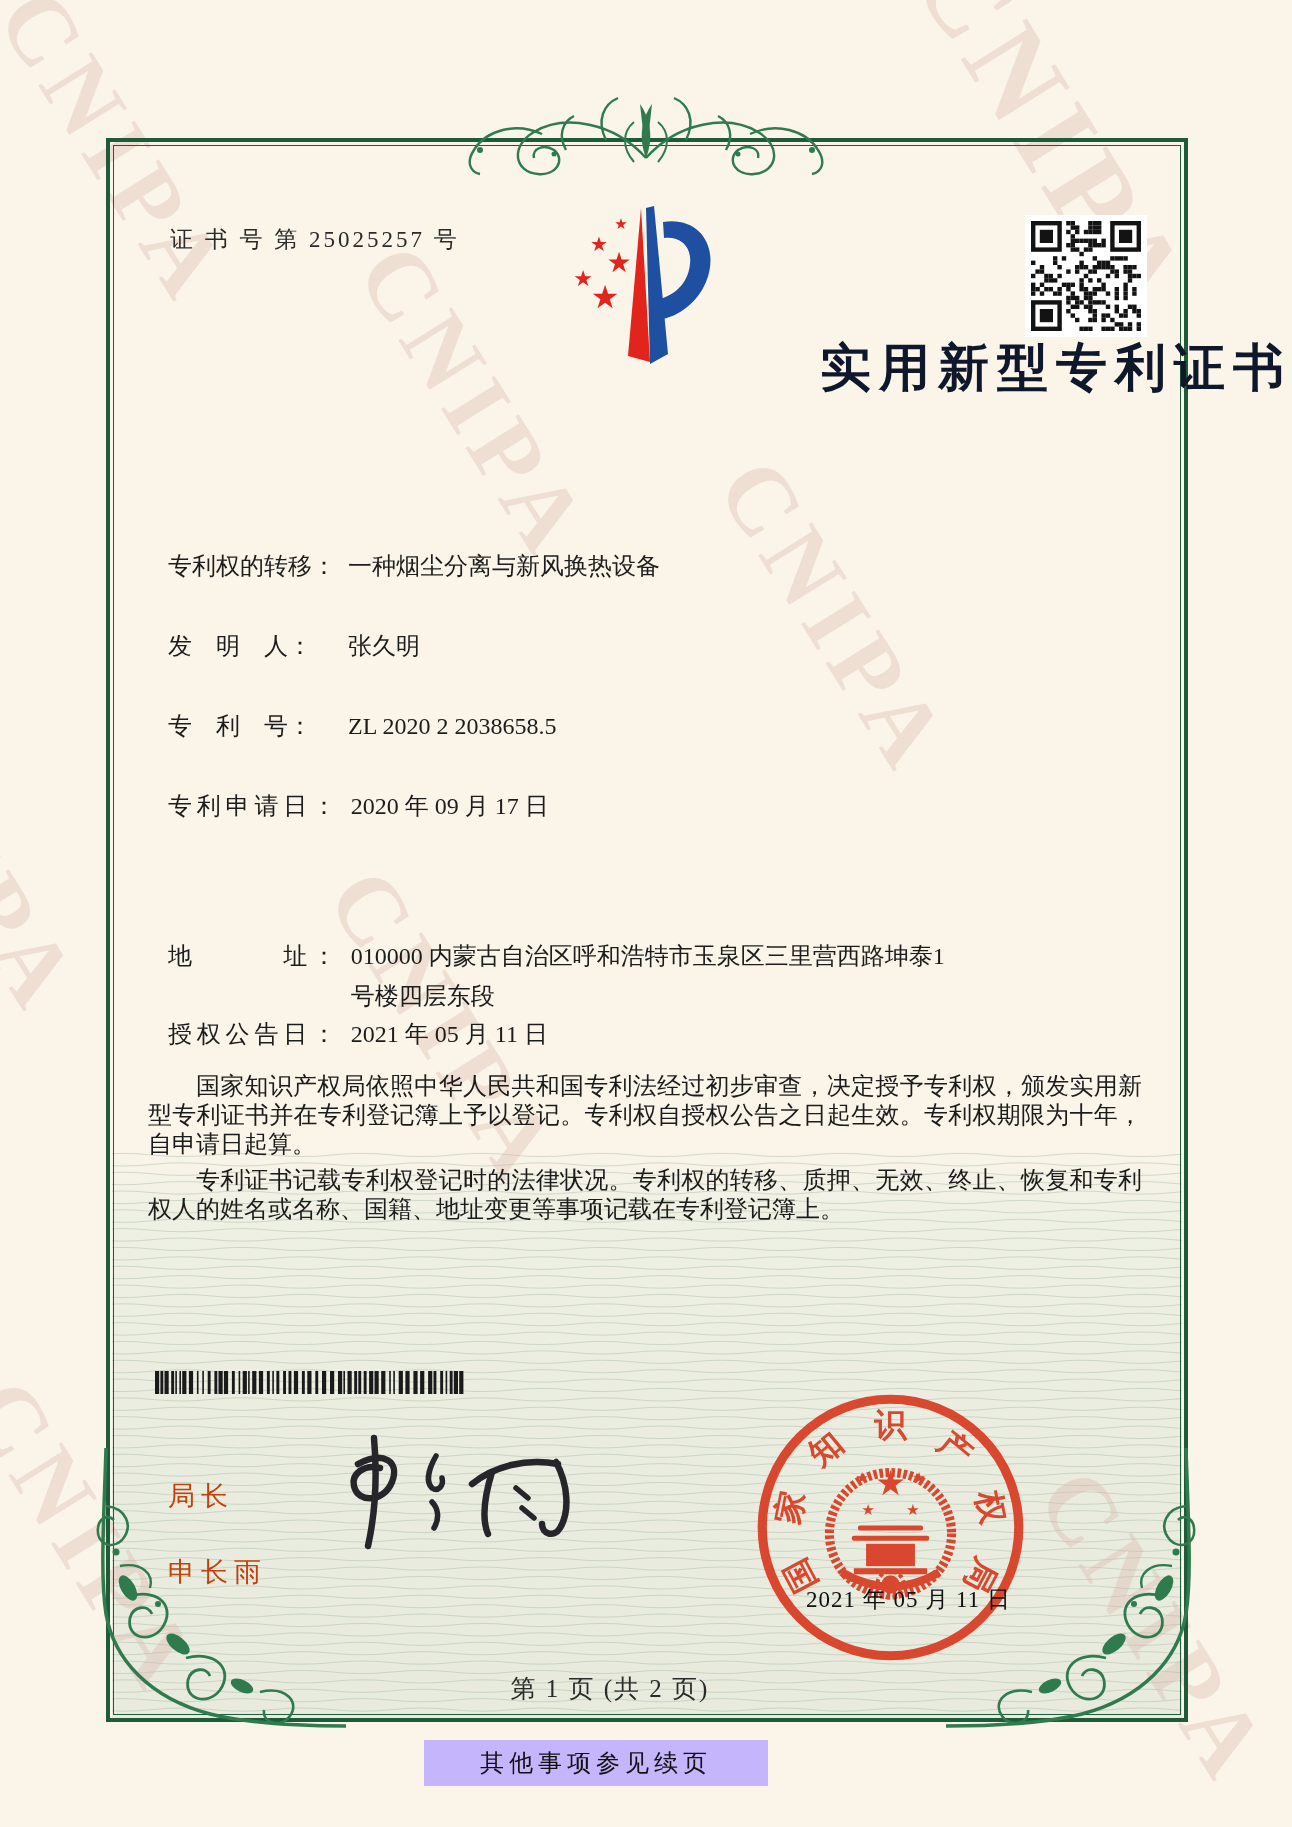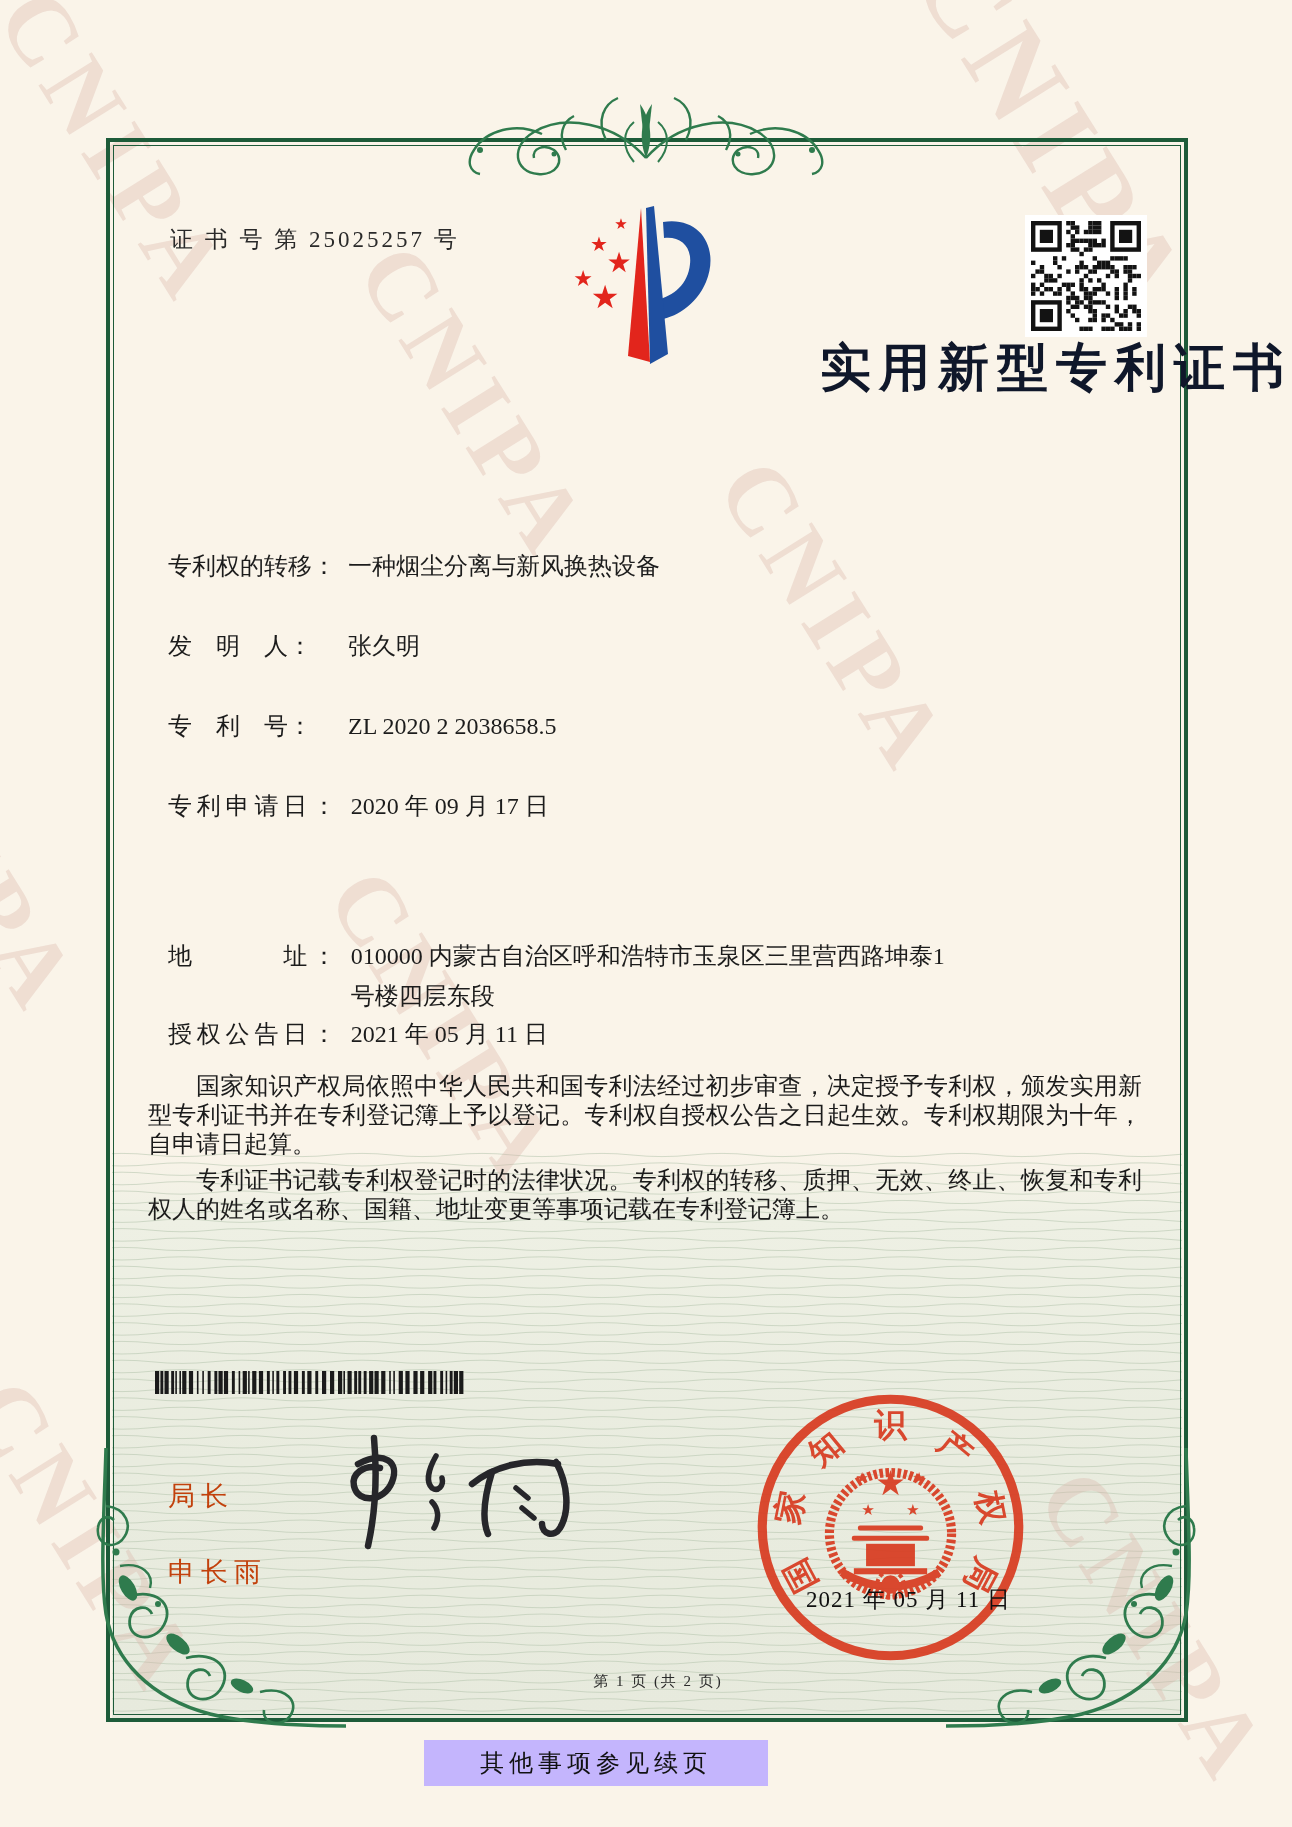--- a/index.html
+++ b/index.html
@@ -46,21 +46,21 @@
   .body-text p{margin:0;text-indent:2em;}
   .body-text p + p{margin-top:7px;}
   .barcode{position:absolute;left:155px;top:1371px;z-index:3;}
   .director{position:absolute;left:168px;top:1478px;z-index:3;font-family:"Liberation Sans","DejaVu Sans",sans-serif;
             font-size:27px;font-weight:500;letter-spacing:6px;color:#c2410c;}
   .director .name{margin-top:40px;}
   .signature{position:absolute;left:330px;top:1430px;z-index:4;}
   .seal{position:absolute;left:748px;top:1385px;z-index:4;}
   .seal-date{position:absolute;left:806px;top:1584px;z-index:5;font-size:23px;letter-spacing:1px;color:#101010;white-space:nowrap;}
   .page-footer{position:absolute;left:0;top:1672px;width:1220px;z-index:3;text-align:center;
-               font-size:15px;letter-spacing:2px;color:#2a2a2a;padding-left:48px;}
+               font-size:25px;letter-spacing:2px;color:#2a2a2a;}
   .cont-note{position:absolute;left:424px;top:1740px;width:344px;height:46px;z-index:3;background:#c4b5fd;
              text-align:center;line-height:46px;font-size:24px;letter-spacing:5px;color:#111;}
 </style>
 </head>
 <body>
 
 <div class="page">
 
   <div class="waves">
     <svg id="waves-svg" width="1070" height="568">

